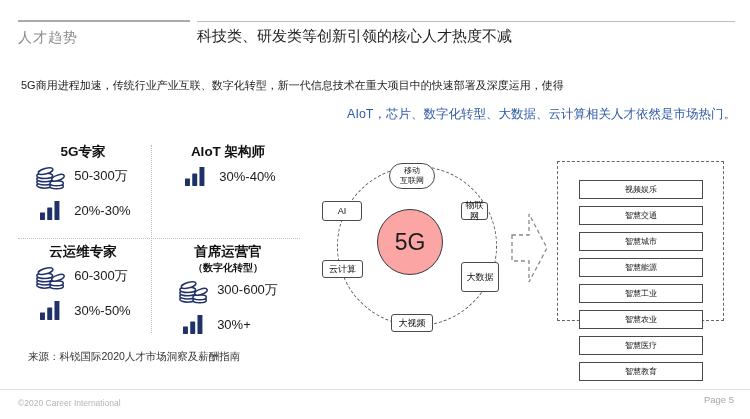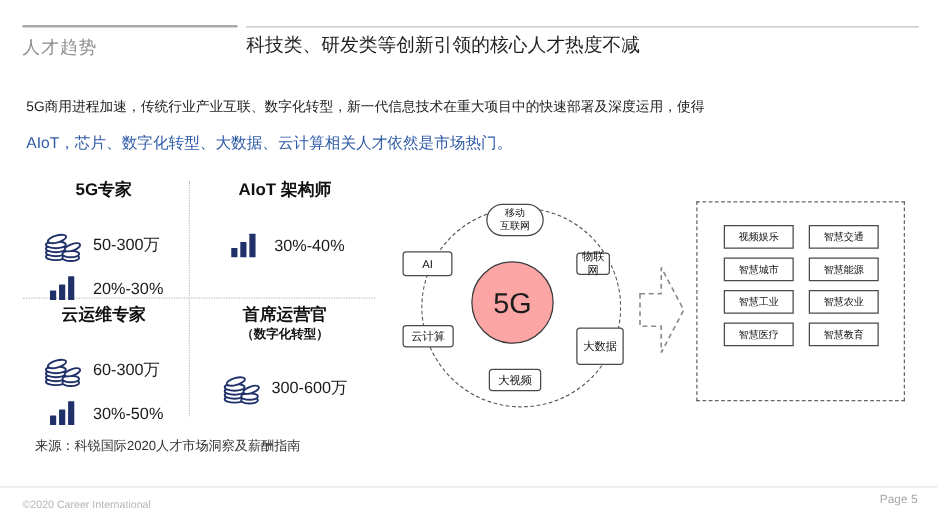--- a/index.html
+++ b/index.html
@@ -11,62 +11,62 @@
 
   
   .rule-left  { left:18px; top:20px; width:172px; border-top:2px solid #a9a9a9; }
   .rule-right { left:197px; top:21px; width:538px; border-top:1px solid #bdbdbd; }
   .category { left:18px; top:29px; font-size:14px; color:#8c8c8c; letter-spacing:1px; }
   .title { left:197px; top:27px; margin:0; font-size:15px; font-weight:normal; color:#1f1f1f; }
 
   
   .intro { left:21px; top:78px; width:715px; }
   .intro-line1 { font-size:11px; color:#222; }
-  .intro-line2 { margin-top:13px; font-size:12.5px; color:#2F5BA7; }
+  .intro-line2 { margin-top:13px; font-size:12.5px; color:#2F5BA7;text-align:right; }
 
   
   .roles { left:18px; top:143px; width:282px; height:192px; }
   .v-div { left:133px; top:2px; height:188px; border-left:1px dotted #bfbfbf; }
   .h-div { left:0; top:95px; width:282px; border-top:1px dotted #bfbfbf; }
   .card { position:absolute; text-align:center; }
   .card1 { left:0; top:0; width:130px; }
   .card2 { left:138px; top:0; width:144px; }
   .card3 { left:0; top:100px; width:130px; }
   .card4 { left:138px; top:100px; width:144px; }
   .card-title { font-size:13.5px; font-weight:bold; color:#111; line-height:18px; }
   .card-subtitle { font-size:10px; font-weight:bold; color:#111; line-height:14px; }
-  .card-body { display:inline-block; text-align:right; margin-top:20px; }
+  .card-body { display:inline-block; text-align:right; margin-top:0; }
   .stat-row { display:flex; align-items:center; gap:9px; height:30px; }
   .stat-row + .stat-row { margin-top:4px; }
   .icon-cell { width:30px; display:flex; justify-content:center; align-items:center; }
   .stat-text { font-size:13px; color:#1a1a1a; white-space:nowrap; }
 
   
   .dashed-circle { left:337px; top:166px; width:160px; height:160px;
     border:1.5px dashed #5a5a5a; border-radius:50%; box-sizing:border-box; }
   .center-circle { left:377px; top:209px; width:66px; height:66px; border-radius:50%;
     background:#fca5a5; border:1.5px solid #3a3a3a; box-sizing:border-box;
     display:flex; align-items:center; justify-content:center;
     font-size:23px; color:#1c1c1c; }
   .node { background:#fff; border:1.2px solid #4a4a4a; border-radius:3px;
     display:flex; align-items:center; justify-content:center; box-sizing:border-box;
     font-size:9px; color:#111; white-space:pre-line; text-align:center; line-height:1.2; }
   .node0 { left:389px; top:163px; width:46px; height:26px; font-size:8px;border-radius:13px; }
   .node1 { left:322px; top:201px; width:40px; height:20px; }
   .node2 { left:461px; top:202px; width:27px; height:18px; }
   .node3 { left:322px; top:260px; width:41px; height:18px; }
   .node4 { left:461px; top:262px; width:38px; height:30px; }
-  .node5 { left:391px; top:295px; width:42px; height:18px; }
+  .node5 { left:391px; top:314px; width:42px; height:18px; }
 
   .flow-arrow { left:510px; top:208px; }
 
   
   .apps-panel { left:557px; top:161px; width:167px; height:160px;
     border:1.5px dashed #666; box-sizing:border-box;
-    display:grid; grid-template-columns:1fr 1fr; gap:7px 12px;
+    display:grid; grid-template-columns:1fr; gap:7px 12px;
     padding:18px 20px 0 21px; align-content:start; }
   .app-box { border:1px solid #4a4a4a; height:19px; background:#fff; box-sizing:border-box;
     display:flex; align-items:center; justify-content:center;
     font-size:8px; color:#111; white-space:nowrap; }
   .app-box.wide { grid-column:1 / -1; }
 
   
   .source { left:28px; top:350px; font-size:10.5px; color:#333; }
   .foot-rule { left:0; top:389px; width:750px; border-top:1px solid #e2e2e2; }
   .copyright { left:18px; top:398px; font-size:8.5px; color:#b5b5b5; }
@@ -193,20 +193,30 @@
                   <ellipse cx="11" cy="14.2" rx="9" ry="3.2"></ellipse>
                   <ellipse transform="rotate(-16 12 9)" cx="12" cy="9" rx="8.6" ry="3.1"></ellipse>
                   <ellipse cx="24.5" cy="26" rx="7.6" ry="2.9"></ellipse>
                   <ellipse cx="24.5" cy="22.6" rx="7.6" ry="2.9"></ellipse>
                   <ellipse transform="rotate(-20 26 16.5)" cx="26" cy="16.5" rx="7.4" ry="2.9"></ellipse>
                 </g>
               </svg>
           </span>
           <span class="stat-text">300-600万</span>
         </div>
+        <div class="stat-row">
+          <span class="icon-cell">
+            <svg width="22" height="20" viewBox="0 0 23 21">
+                <rect class="bar" x="1" y="13" width="5.2" height="8" rx="0.5"></rect>
+                <rect class="bar" x="8.6" y="8" width="5.2" height="13" rx="0.5"></rect>
+                <rect class="bar" x="16.2" y="1" width="5.2" height="20" rx="0.5"></rect>
+              </svg>
+          </span>
+          <span class="stat-text">30%+</span>
+        </div>
       </div>
     </div>
   </div>
 
   <div class="abs dashed-circle"></div>
   <div class="abs center-circle">5G</div>
   <div class="abs node node0">移动
 互联网</div>
   <div class="abs node node1">AI</div>
   <div class="abs node node2">物联网</div>

